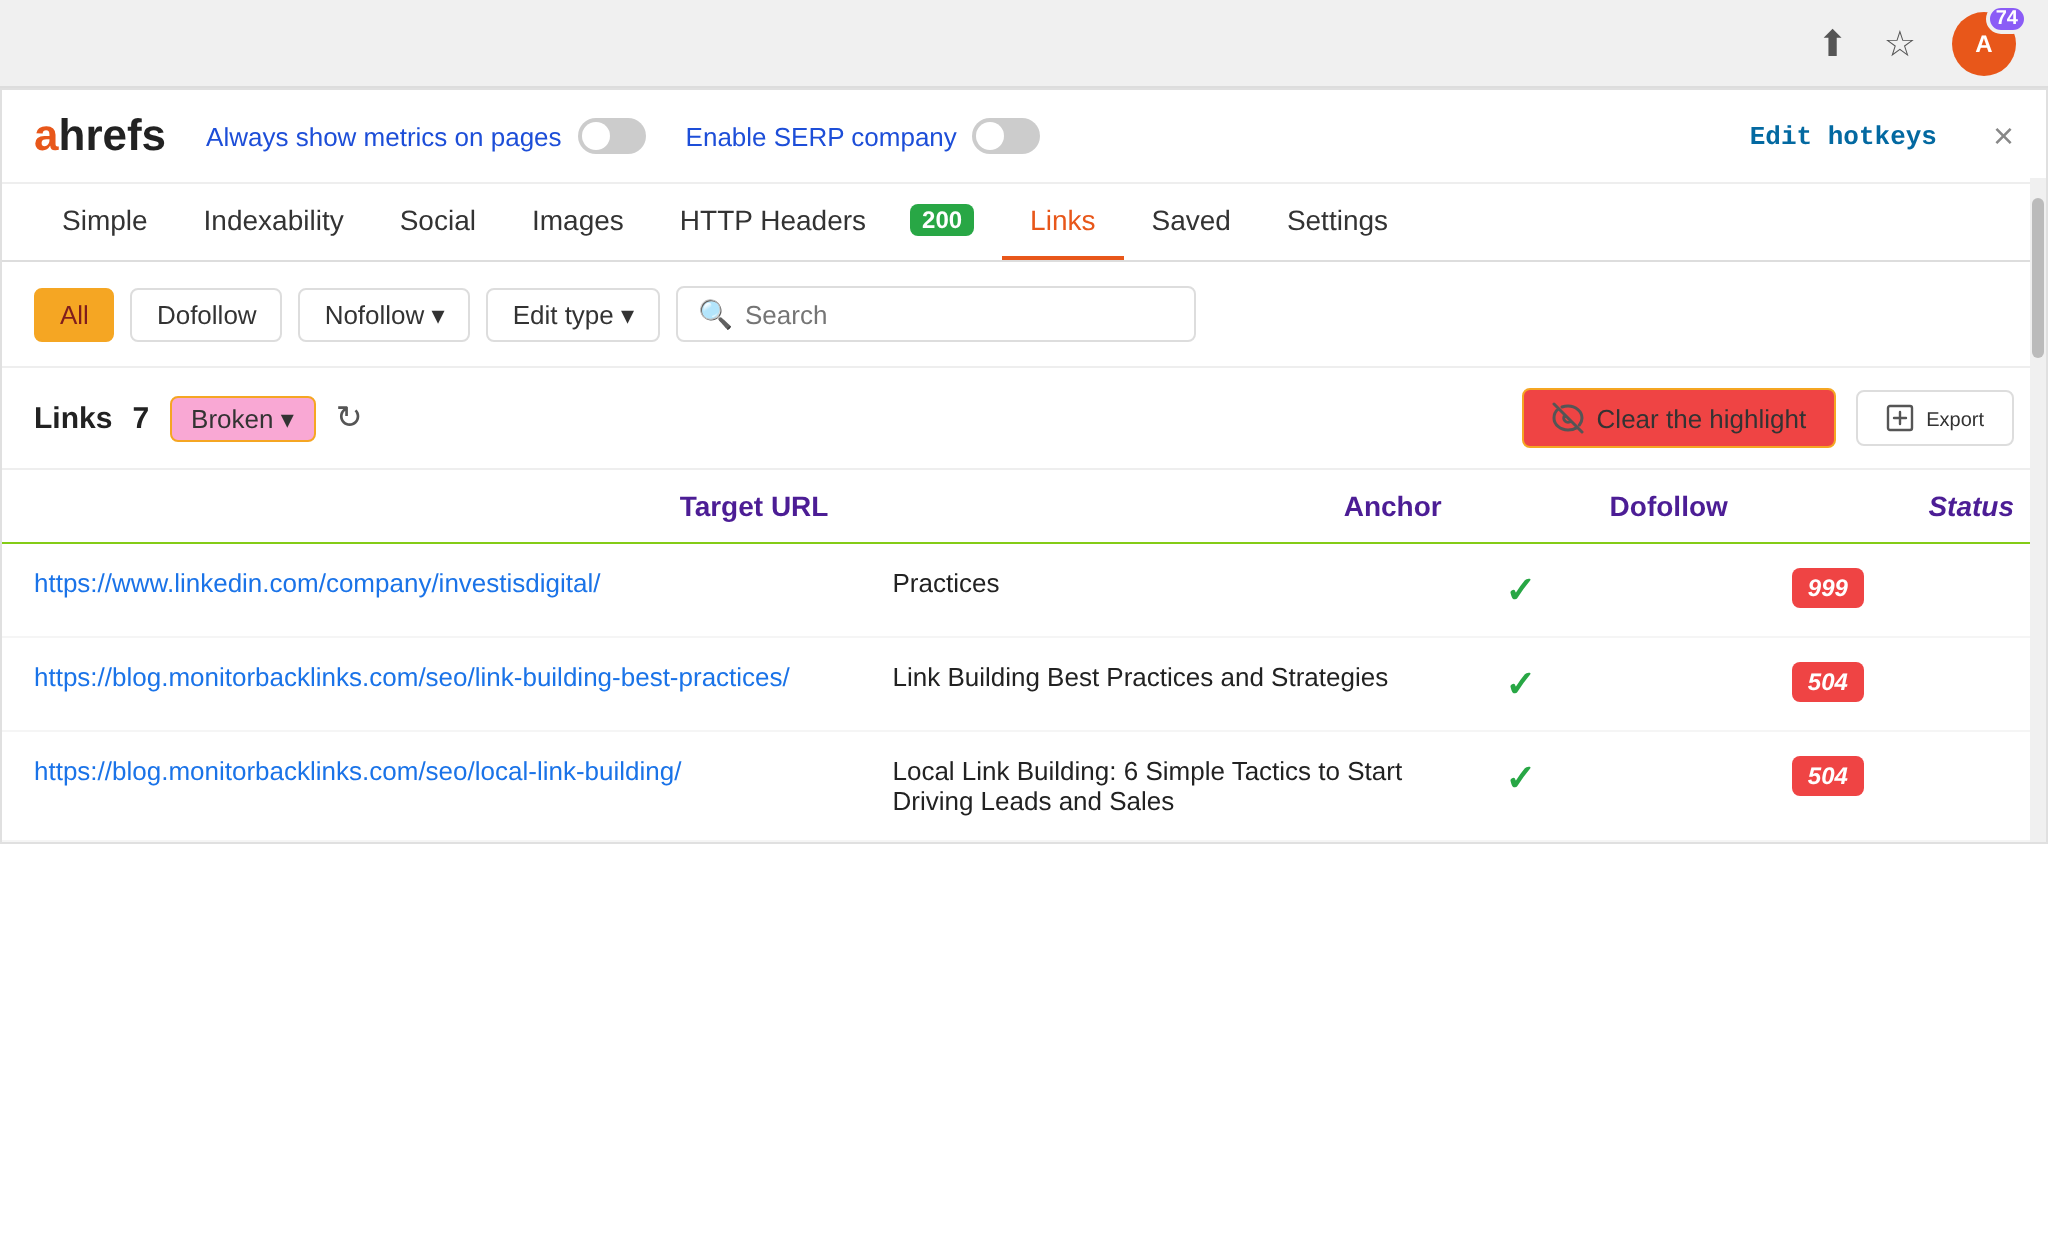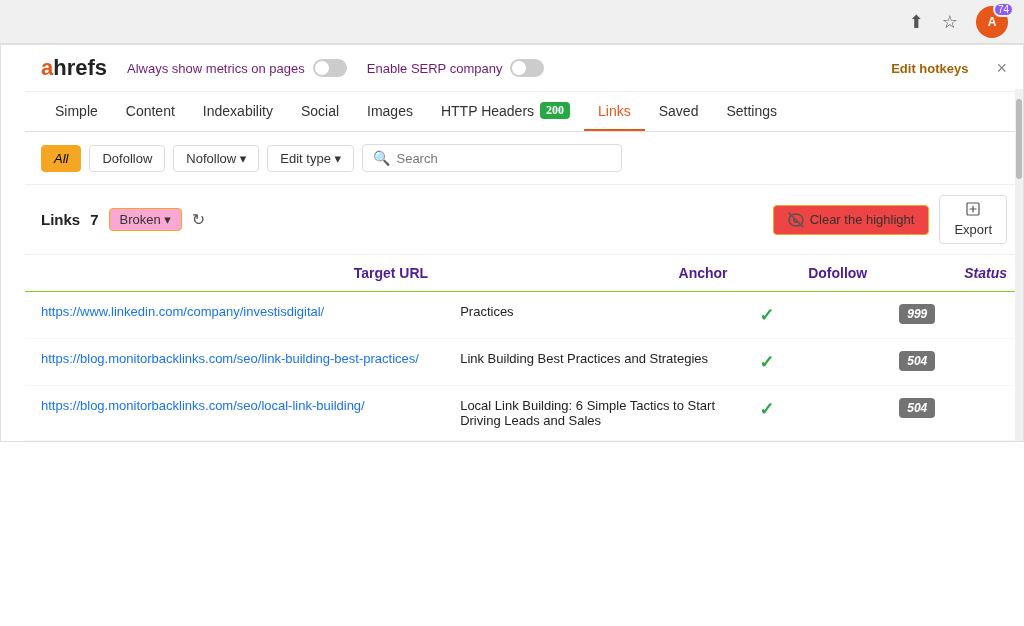--- a/index.html
+++ b/index.html
@@ -45,21 +45,21 @@
     .avatar-badge .notif {
       position: absolute;
       top: -4px;
       right: -6px;
       background: #8b5cf6;
       border: 2px solid #f0f0f0;
       border-radius: 10px;
       font-size: 10px;
       padding: 0 3px;
       color: white;
-      font-weight: normal;
+      font-weight: bold;
     }
 
     
     .ext-panel {
       background: #fff;
       border: 1px solid #e0e0e0;
       position: relative;
     }
 
     
@@ -77,21 +77,21 @@
       flex-shrink: 0;
     }
     .logo span.a { color: #e8571a; }
     .logo span.hrefs { color: #222; }
 
     .toggle-group {
       display: flex;
       align-items: center;
       gap: 8px;
       font-size: 13px;
-      color: #701a75;
+      color: #1d4ed8;
     }
     .toggle {
       width: 34px;
       height: 18px;
       background: #ccc;
       border-radius: 9px;
       position: relative;
       cursor: pointer;
       flex-shrink: 0;
     }
@@ -100,26 +100,27 @@
       width: 14px;
       height: 14px;
       background: white;
       border-radius: 50%;
       position: absolute;
       top: 2px;
       left: 2px;
       transition: left 0.2s;
     }
     .edit-hotkeys {
-      color: #a16207;
+      color: #0369a1;
       font-weight: 600;
       font-size: 13px;
       cursor: pointer;
       text-decoration: none;
       margin-left: auto;
+      font-family: Liberation Mono, monospace;
     }
     .close-btn {
       color: #888;
       font-size: 18px;
       cursor: pointer;
       margin-left: 8px;
     }
 
     
     .nav-tabs {
@@ -136,31 +137,30 @@
       cursor: pointer;
       border-bottom: 2px solid transparent;
       white-space: nowrap;
     }
     .nav-tab.active {
       color: #e8571a;
       border-bottom: 2px solid #e8571a;
     }
     .nav-tab.badge-tab {
       display: flex;
-      align-items: center;
-      gap: 6px;
+      align-items: flex-start;
+      gap: 22px;
     }
     .status-badge-200 {
       background: #28a745;
       color: white;
       font-size: 12px;
       font-weight: bold;
       padding: 1px 6px;
       border-radius: 4px;
-      font-family: Liberation Serif, serif;
     }
 
     
     .filter-bar {
       display: flex;
       align-items: center;
       padding: 12px 16px;
       gap: 8px;
       border-bottom: 1px solid #eee;
     }
@@ -172,22 +172,21 @@
       cursor: pointer;
       font-size: 13px;
       color: #333;
       display: flex;
       align-items: center;
       gap: 4px;
     }
     .filter-btn.active-all {
       background: #f5a623;
       border-color: #f5a623;
-      color: #000000;
-      font-style: italic;
+      color: #7f1d1d;
     }
     .search-box {
       display: flex;
       align-items: center;
       border: 1px solid #ddd;
       border-radius: 4px;
       padding: 5px 10px;
       gap: 6px;
       flex: 1;
       max-width: 260px;
@@ -258,30 +257,29 @@
       border: 1px solid #f5a623;
       border-radius: 4px;
       background: #ef4444;
       padding: 6px 14px;
       font-size: 13px;
       color: #333;
       cursor: pointer;
     }
     .export-btn {
       display: flex;
-      align-items: center;
+      align-items: flex-end;
       gap: 6px;
       border: 1px solid #ddd;
       border-radius: 4px;
       background: white;
       padding: 6px 14px;
-      font-size: 13px;
-      color: #333;
-      cursor: pointer;
-      flex-direction: column;
+      font-size: 10px;
+      color: #333;
+      cursor: pointer;
     }
 
     
     .links-table {
       width: 100%;
       border-collapse: collapse;
     }
     .links-table th {
       text-align: right;
       padding: 10px 16px;
@@ -299,21 +297,21 @@
     .links-table .url-cell a {
       color: #1a73e8;
       text-decoration: none;
     }
     .check-green {
       color: #28a745;
       font-size: 18px;
       font-weight: bold;
     }
     .status-red {
-      background: #737373;
+      background: #ef4444;
       color: white;
       font-weight: bold;
       font-size: 12px;
       padding: 3px 8px;
       border-radius: 4px;
       display: inline-block;
     }
 
     
     .scroll-track {
@@ -343,41 +341,40 @@
 
 <div class="browser-bar">
   <span class="browser-bar-icon">⬆</span>
   <span class="browser-bar-icon">☆</span>
   <div class="avatar-badge">
     <span>A</span>
     <span class="notif">74</span>
   </div>
 </div>
 
-<div class="ext-panel" style="position:relative;padding-left:24px;">
+<div class="ext-panel" style="position:relative;">
 
   <div class="top-bar">
     <div class="logo">
       <span class="a">a</span><span class="hrefs">hrefs</span>
     </div>
     <div class="toggle-group">
       <span>Always show metrics on pages</span>
       <div class="toggle"></div>
     </div>
     <div class="toggle-group">
       <span>Enable SERP company</span>
       <div class="toggle"></div>
     </div>
     <a class="edit-hotkeys" href="#">Edit hotkeys</a>
     <span class="close-btn">×</span>
   </div>
 
   <div class="nav-tabs">
     <div class="nav-tab">Simple</div>
-    <div class="nav-tab">Content</div>
     <div class="nav-tab">Indexability</div>
     <div class="nav-tab">Social</div>
     <div class="nav-tab">Images</div>
     <div class="nav-tab badge-tab">
       <span>HTTP Headers</span>
       <span class="status-badge-200">200</span>
     </div>
     <div class="nav-tab active">Links</div>
     <div class="nav-tab">Saved</div>
     <div class="nav-tab">Settings</div>

